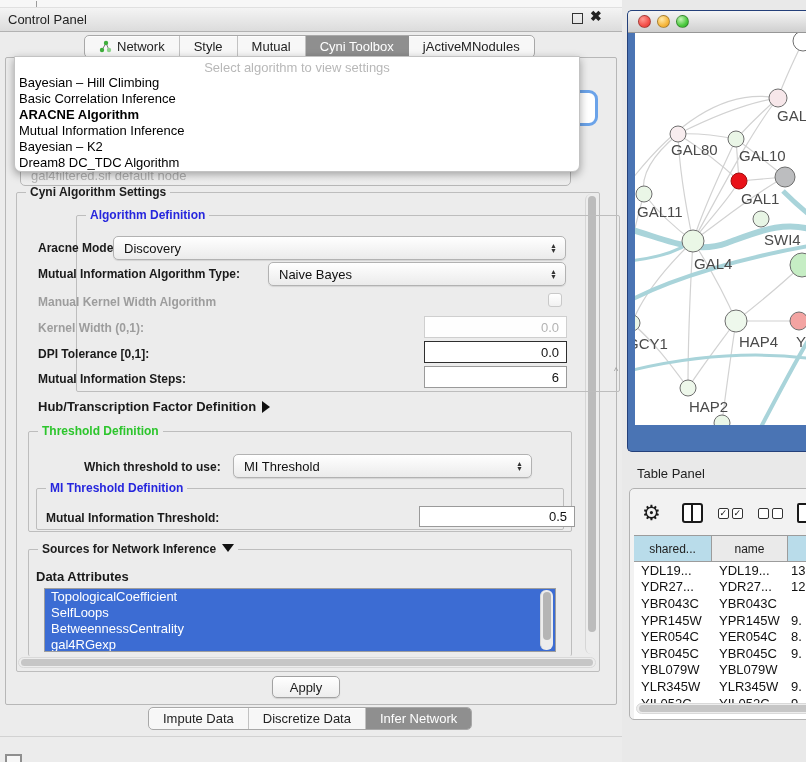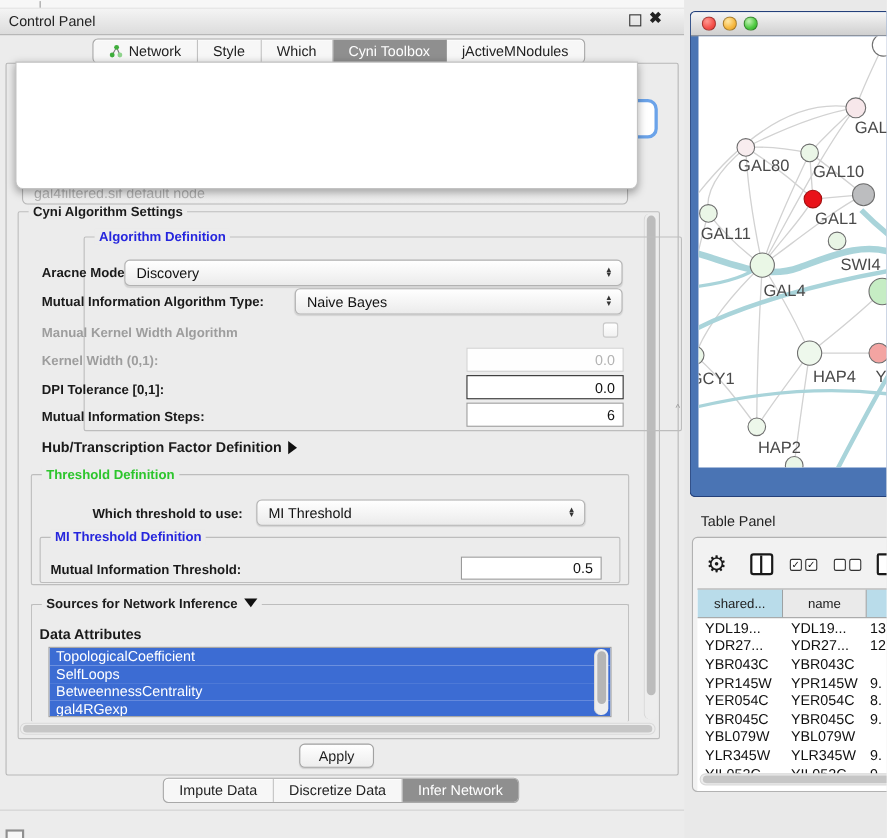--- a/index.html
+++ b/index.html
@@ -120,38 +120,47 @@
         <circle cx="7" cy="3" r="2.2" fill="#3fae3c"></circle>
         <circle cx="3" cy="10" r="2.2" fill="#3fae3c"></circle>
         <circle cx="10" cy="10" r="2.2" fill="#8fd48d"></circle>
       </svg>
       <span>Network</span>
     </span>
     <span class="tab">
       <span>Style</span>
     </span>
     <span class="tab">
-      <span>Which</span>
+      <span>Mutual</span>
     </span>
     <span class="tab selected">
       <span>Cyni Toolbox</span>
     </span>
     <span class="tab">
       <span>jActiveMNodules</span>
     </span>
   </div>
 
 <div class="abs containerA"></div>
 
 <div class="abs focus-ring"></div>
 <div class="abs bg-combo">
   <span>gal4filtered.sif default node</span>
 </div>
 
 <div class="abs dd-panel">
+  <div class="dd-placeholder">Select algorithm to view settings</div>
+  <div id="ddItems">
+      <div class="dd-item">Bayesian – Hill Climbing</div>
+      <div class="dd-item">Basic Correlation Inference</div>
+      <div class="dd-item bold">ARACNE Algorithm</div>
+      <div class="dd-item">Mutual Information Inference</div>
+      <div class="dd-item">Bayesian – K2</div>
+      <div class="dd-item">Dream8 DC_TDC Algorithm</div>
+    </div>
 </div>
 
 <div class="abs fieldset" style="left:16px; top:192px; width:584px; height:480px;">
   <span class="legend">Cyni Algorithm Settings</span>
 </div>
 <div class="abs vscroll" style="left:585px; top:194px; height:460px;">
   <div class="vthumb" style="top:2px; height:436px;"></div>
 </div>
 
 <div class="abs fieldset" style="left:28px; top:215px; width:544px; height:177px;margin-left:48px;">
@@ -207,21 +216,21 @@
   <span class="arrows">
       <span>▲</span>
       <span>▼</span>
     </span>
 </div>
 
 <div class="abs fieldset" style="left:36px; top:488px; width:528px; height:42px;">
   <span class="legend blue">MI Threshold Definition</span>
 </div>
 <span class="lbl" style="left:46px; top:511px;">Mutual Information Threshold:</span>
-<div class="field" style="left:419px; top:506px; width:128px; height:21px;">
+<div class="field" style="left:419px; top:506px; width:156px; height:21px;">
   <span>0.5</span>
 </div>
 
 <div class="abs fieldset" style="left:28px; top:549px; width:544px; height:107px; border-bottom:none;">
   <span class="legend"><span>Sources for Network Inference</span><span class="triangle-down"></span></span>
 </div>
 <span class="lbl" style="left:36px; top:569px; font-size:13px;">Data Attributes</span>
 <div class="attr-list" style="left:44px; top:588px; width:512px; height:64px;" id="attrList">
     <div class="attr-item" style="background: rgb(60, 108, 211);">TopologicalCoefficient</div>
     <div class="attr-item" style="background: rgb(60, 108, 211);">SelfLoops</div>

